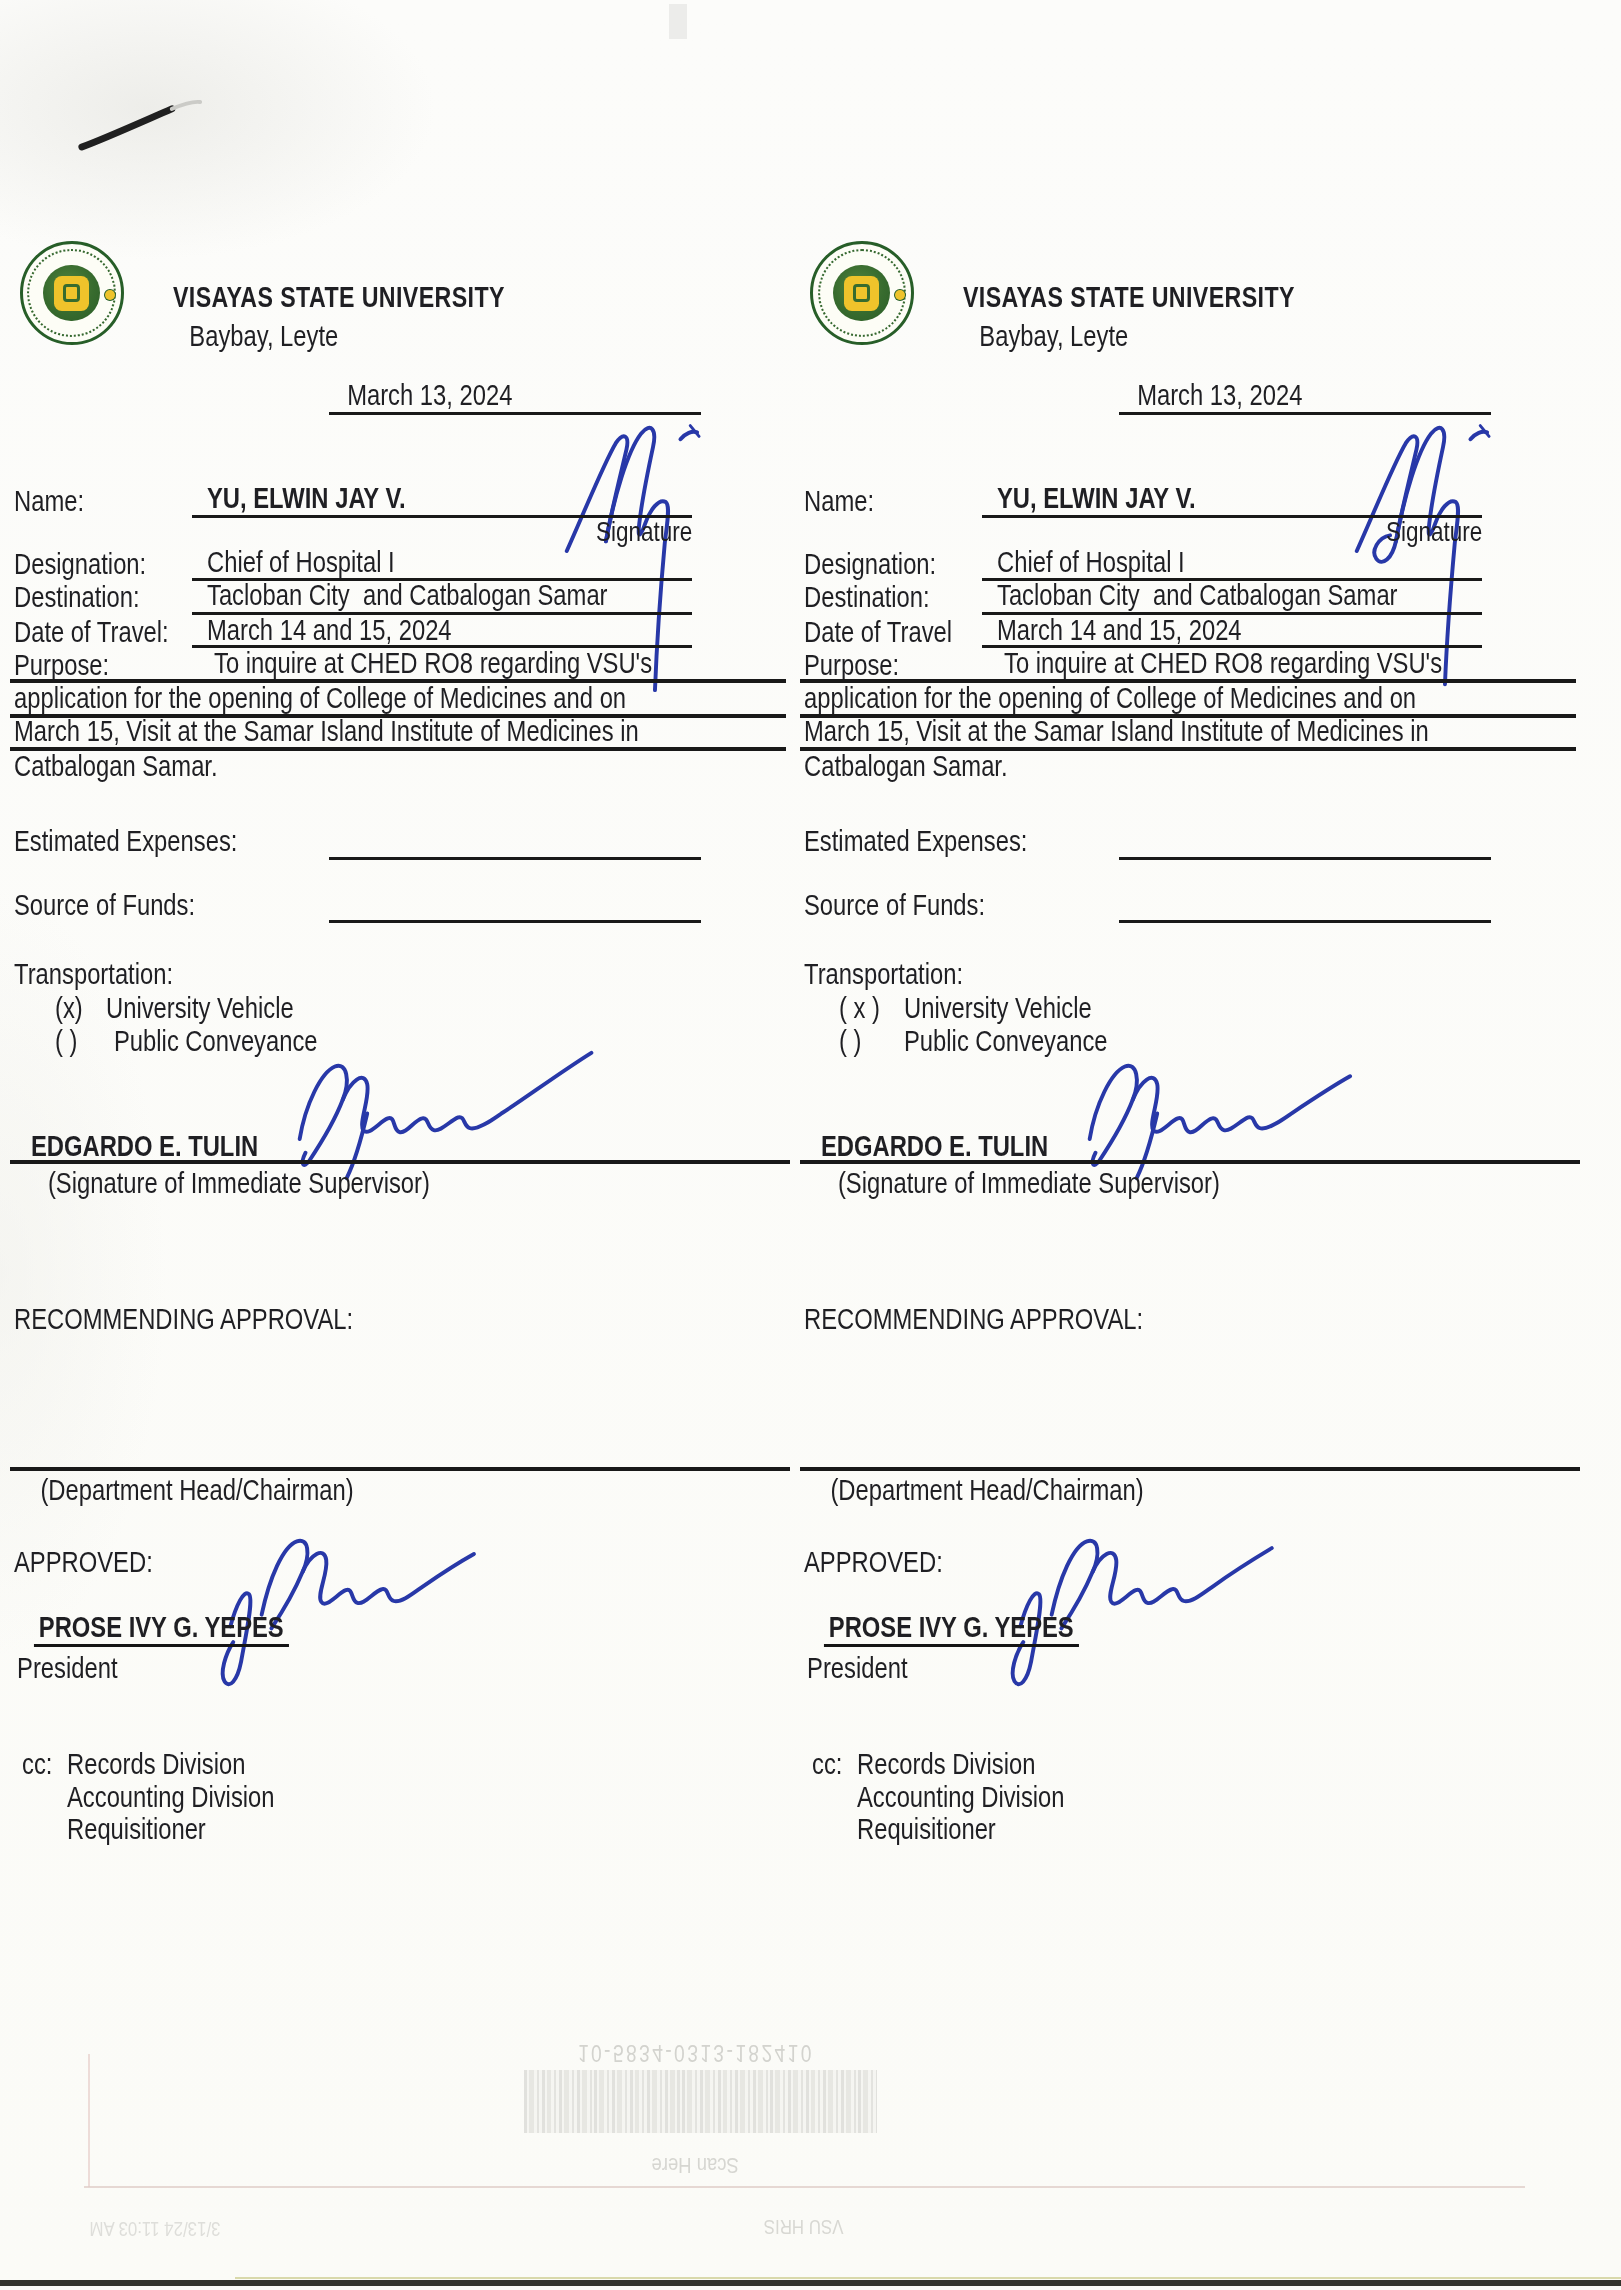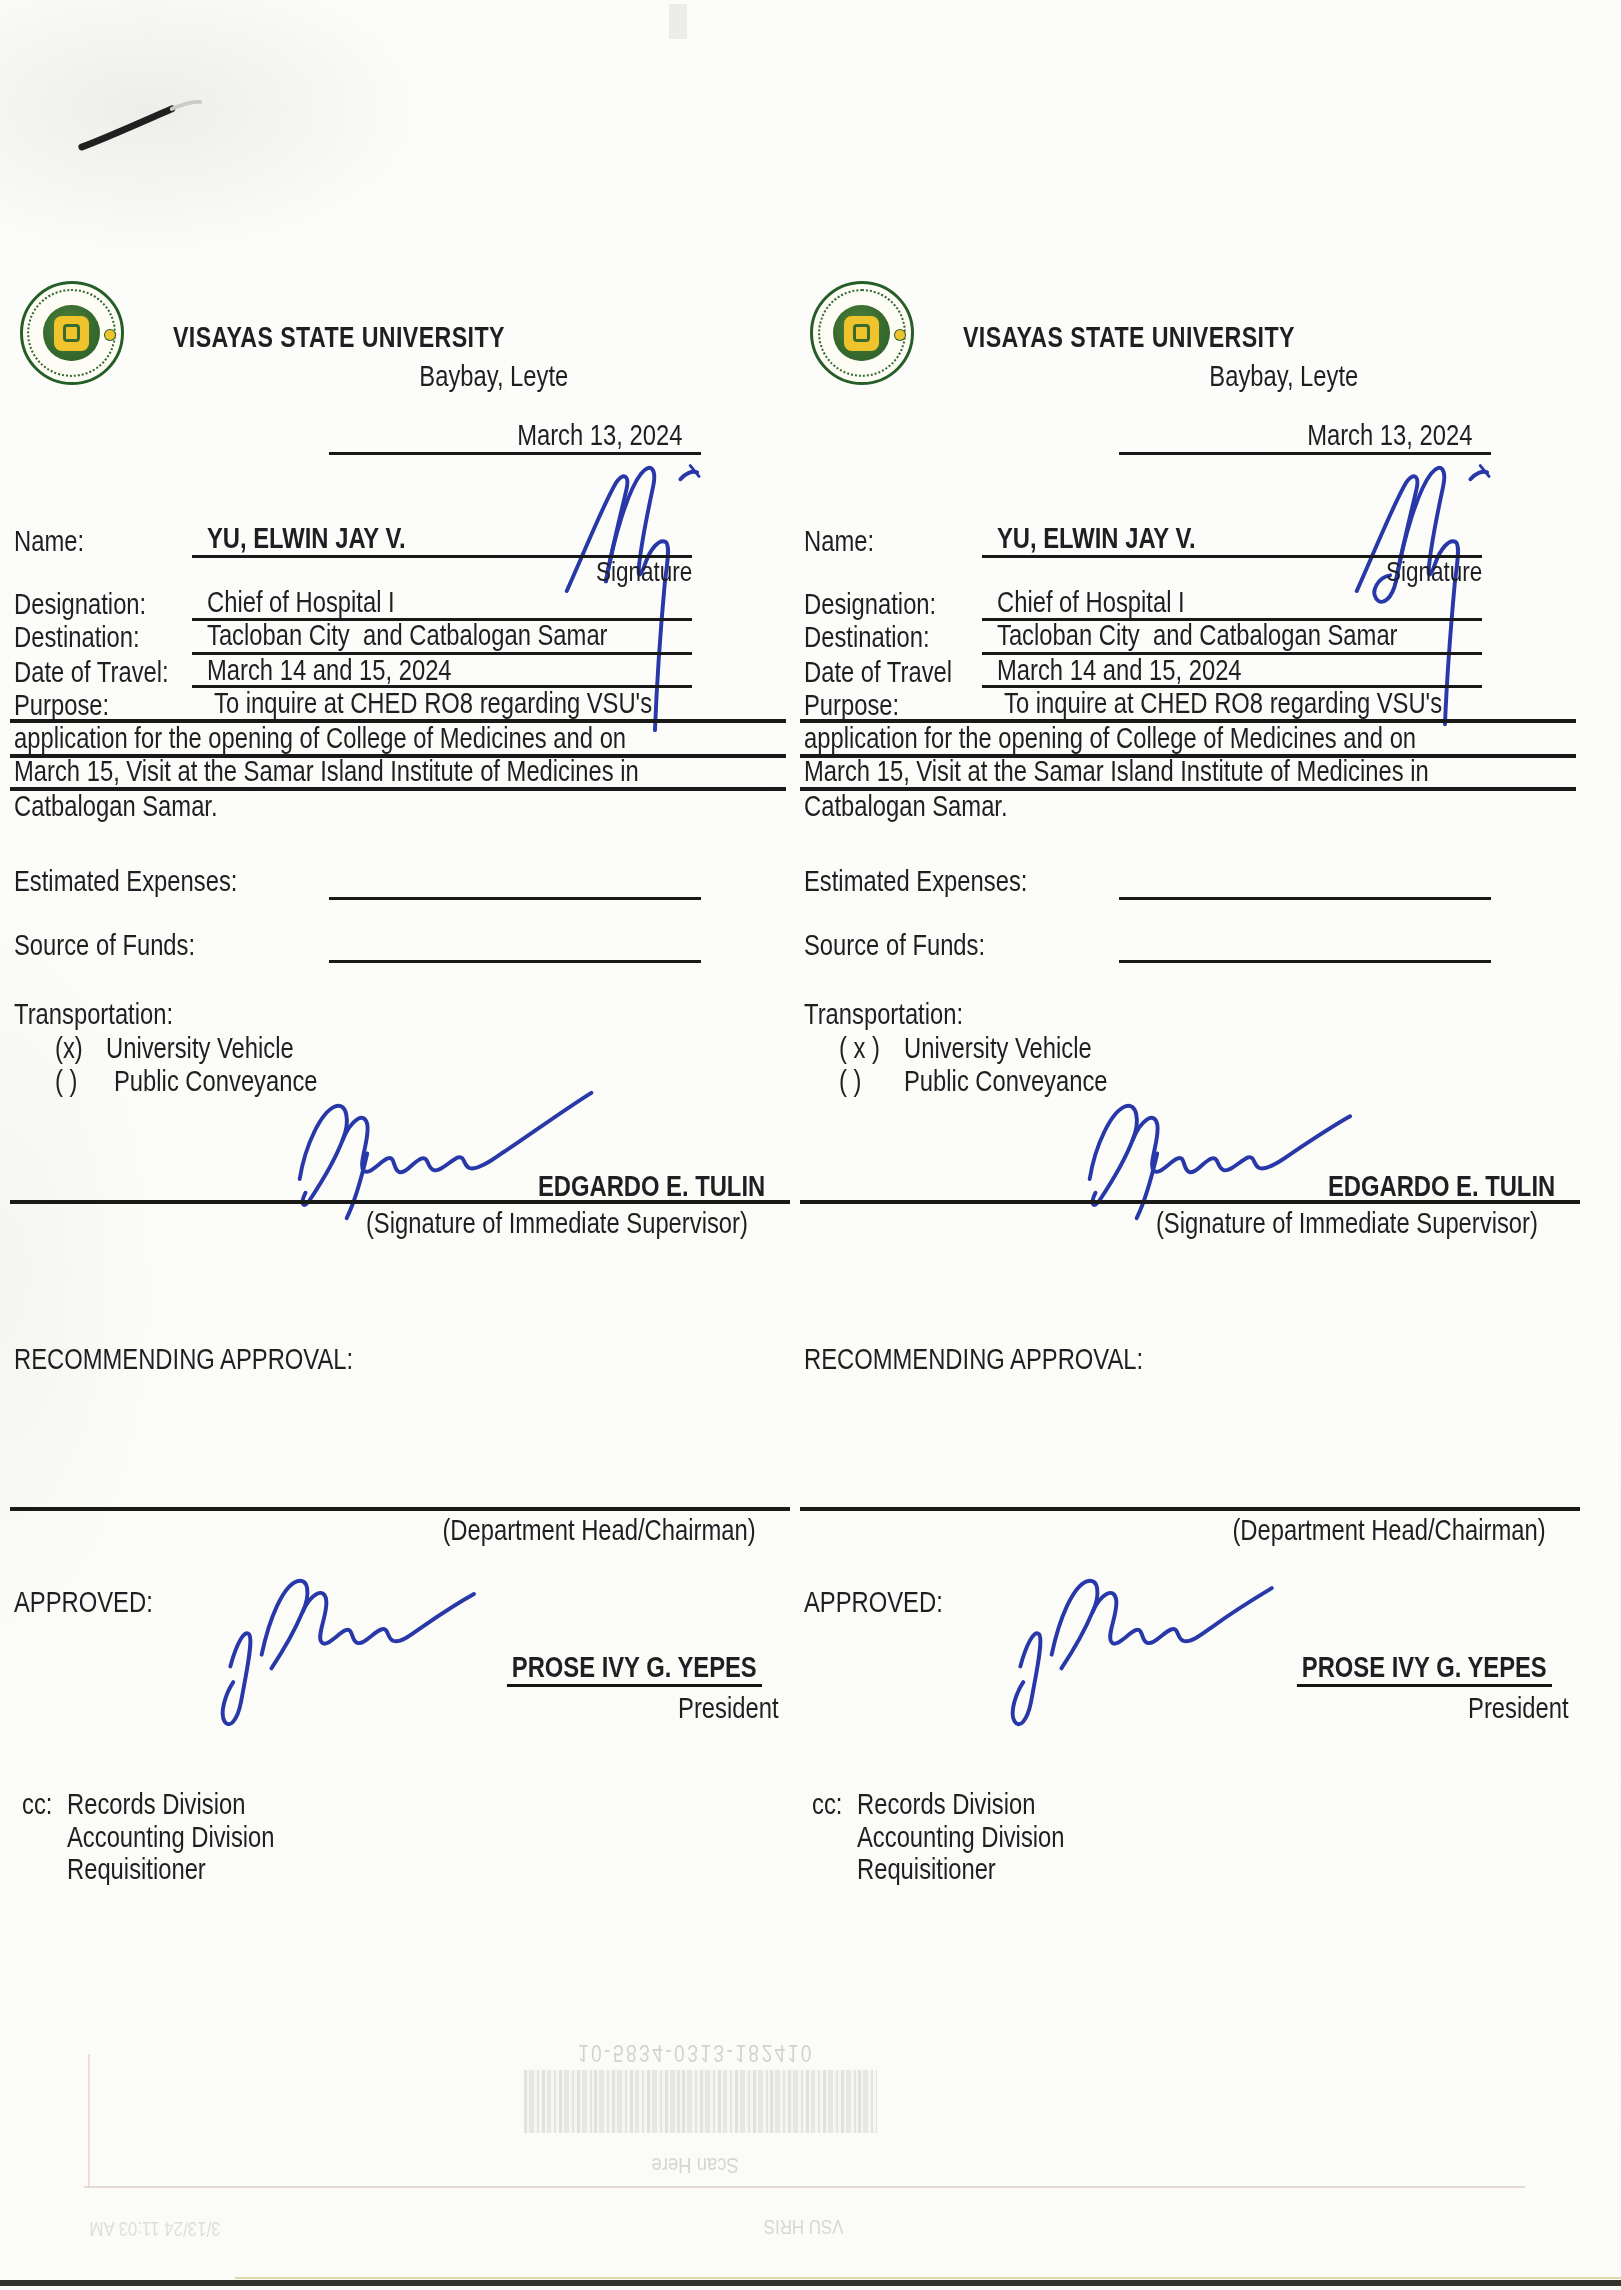--- a/index.html
+++ b/index.html
@@ -12,26 +12,26 @@
       linear-gradient(#fcfcfa,#fbfbf7);
     font-family:"Liberation Sans", sans-serif;
     color:#1f1f23;
   }
   .abs{position:absolute;}
   .tx{display:inline-block;white-space:pre;line-height:1.05;transform-origin:0 55%;}
   .s-body{font-size:29px;transform:scaleX(.82);}
   .s-bold{font-size:29px;font-weight:700;transform:scaleX(.82);}
   .s-title{font-size:29px;font-weight:700;transform:scaleX(.80);letter-spacing:0.5px;}
   .s-small{font-size:27.4px;transform:scaleX(.82);}
-  .ctr{text-align:right;}
+  .ctr{text-align:left;}
   .ctr .tx{transform-origin:50% 55%;}
   .rgt{text-align:right;}
   .rgt .tx{transform-origin:100% 55%;}
   .line{position:absolute;background:#191919;}
-  .copy{position:absolute;top:0;width:794px;height:1754px;margin-top:40px;}
+  .copy{position:absolute;top:0;width:794px;height:1754px;}
   .c0{left:5.9px;}
   .c1{left:796px;}
   
   .seal{position:absolute;width:104px;height:104px;border-radius:50%;border:3.9px solid #275e28;background:#fdfdf6;box-sizing:border-box;}
   .seal-ring{position:absolute;inset:4.9px;border-radius:50%;border:2.9px dotted #35682f;}
   .seal-core{position:absolute;inset:20.6px;border-radius:50%;
     background:radial-gradient(circle at 45% 40%, #55853f 0%, #376b2e 55%, #2b5c27 100%);
     display:flex;align-items:center;justify-content:center;}
   .seal-sq{width:35px;height:35px;background:#efc32b;border-radius:7.8px;display:flex;align-items:center;justify-content:center;}
   .seal-sq-in{width:17.6px;height:17.6px;border:3.9px solid #376b2e;border-radius:3.9px;background:#efc32b;box-sizing:border-box;}

